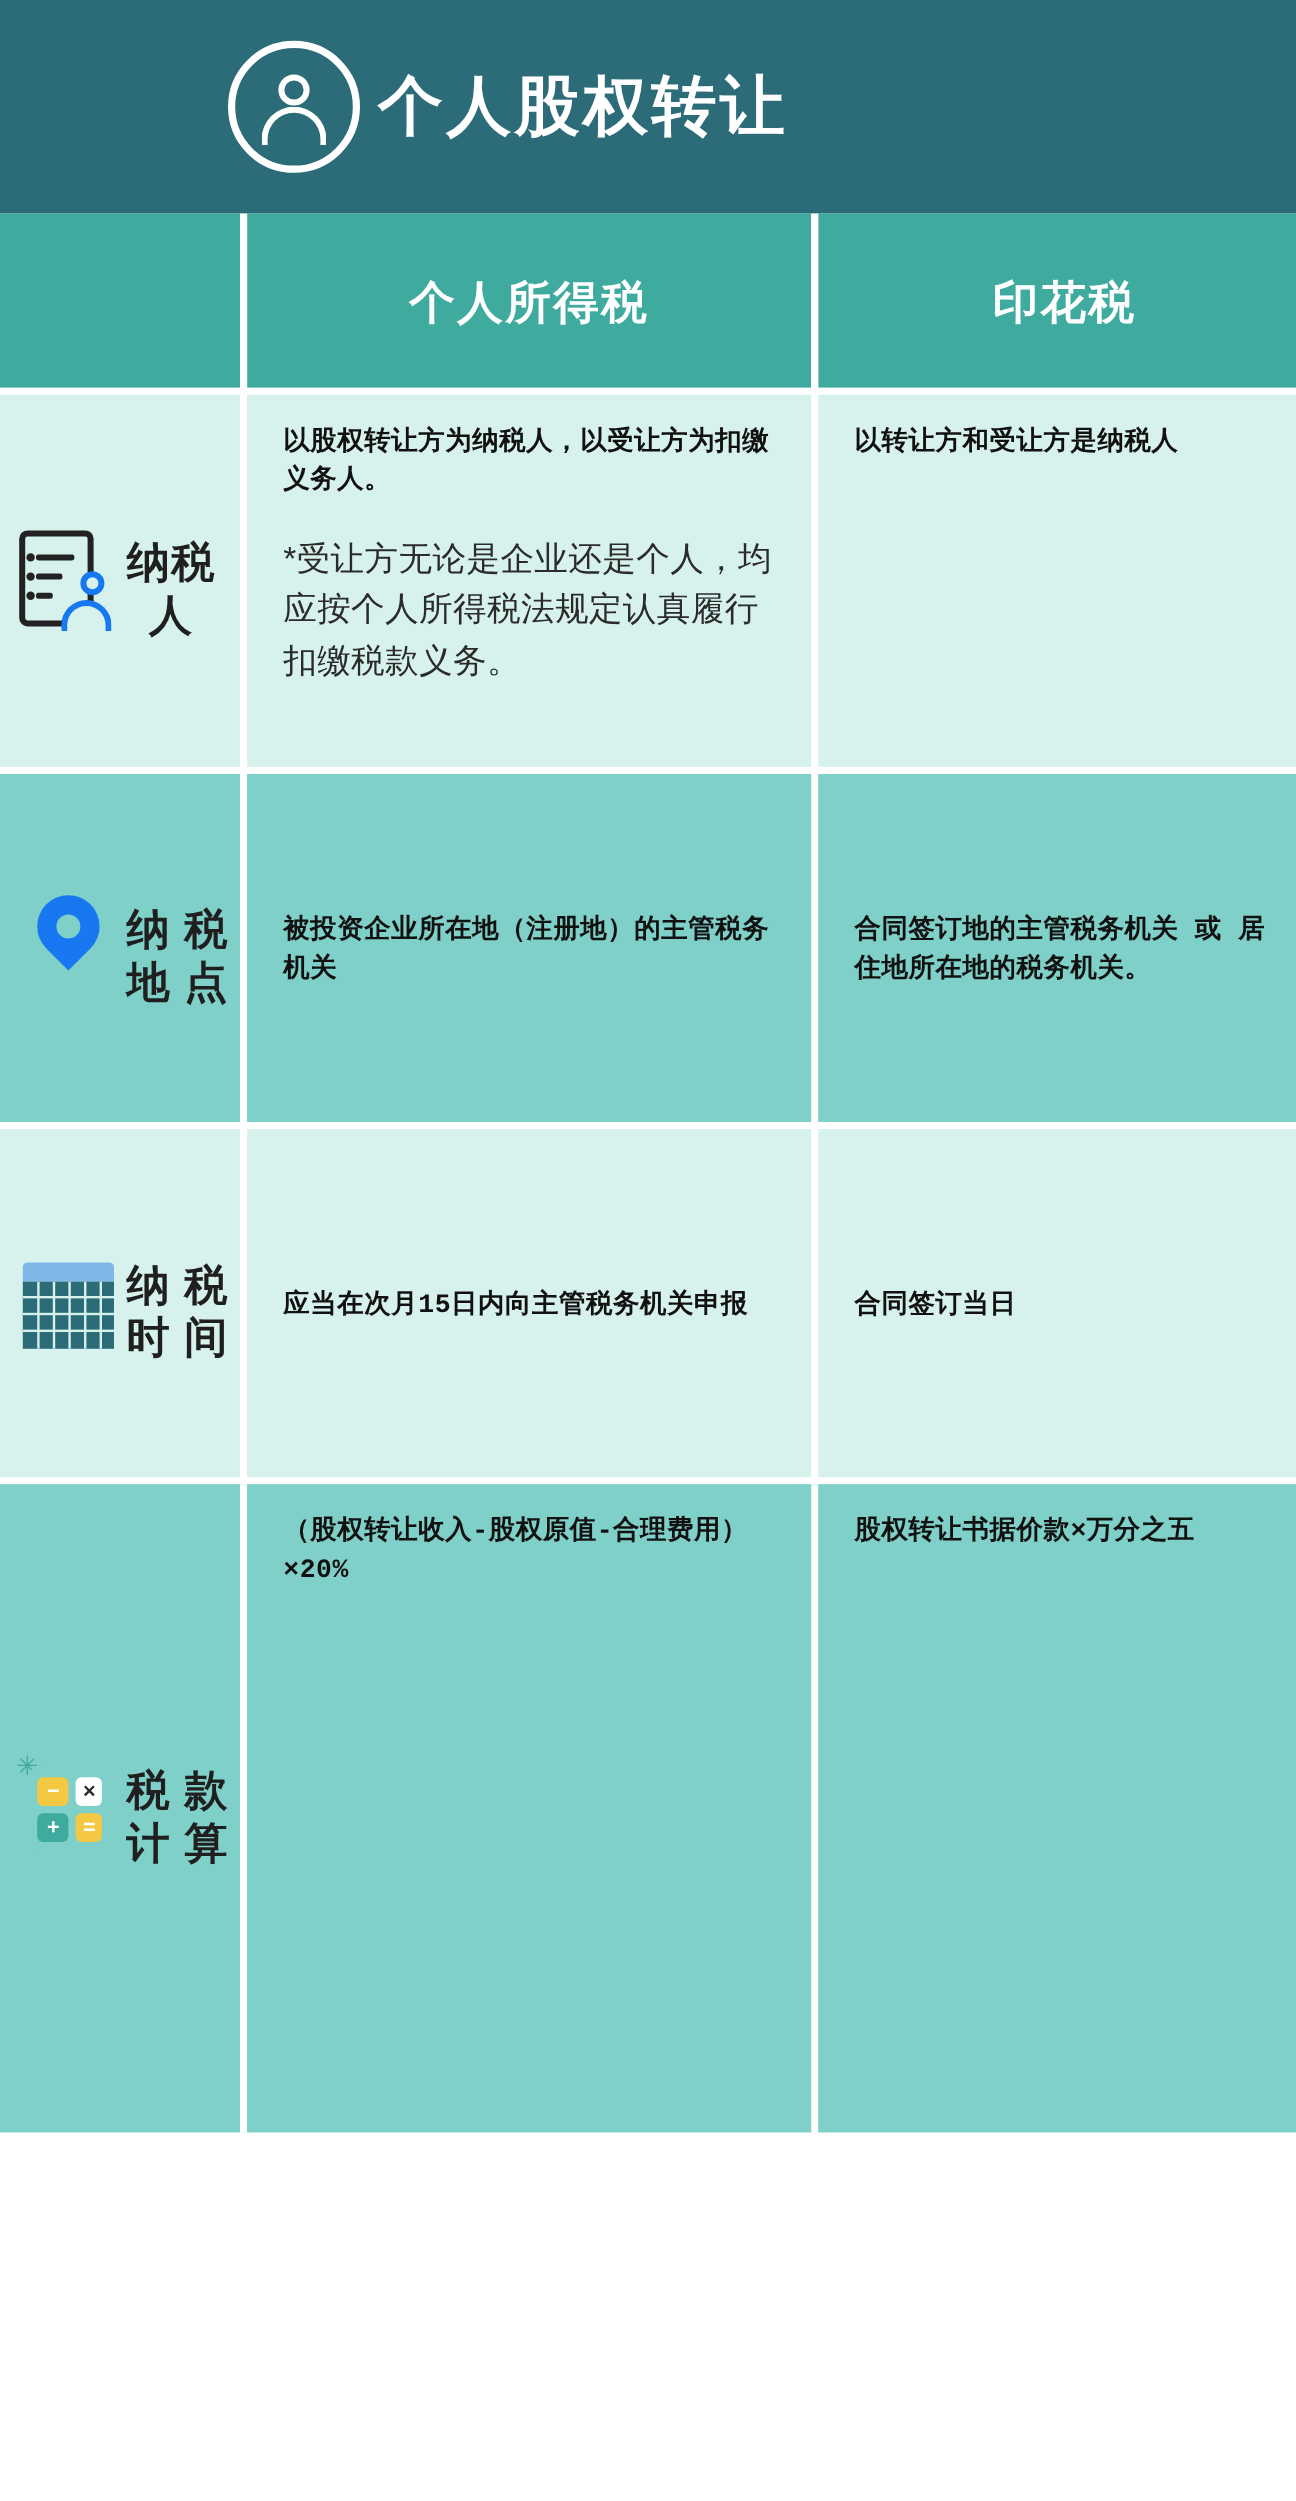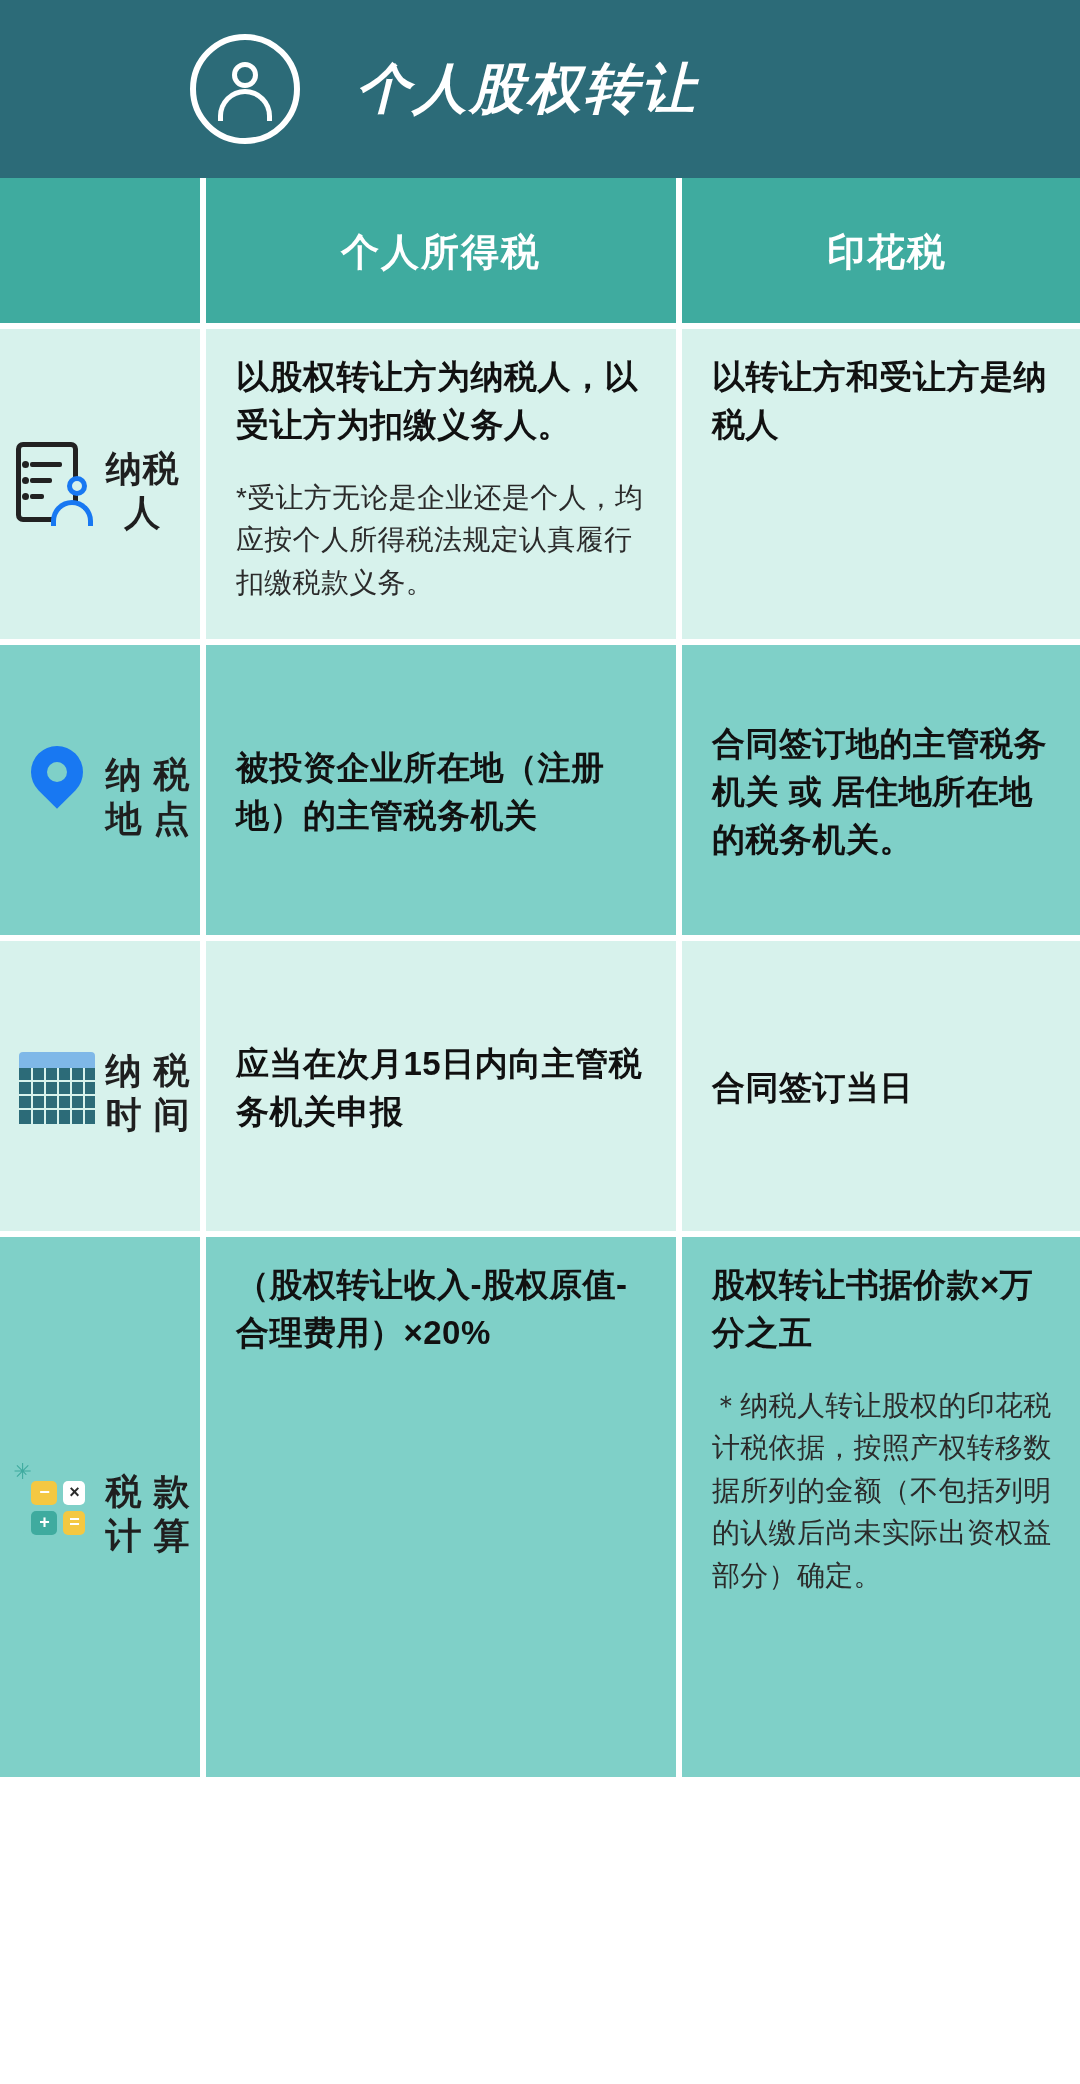--- a/index.html
+++ b/index.html
@@ -57,23 +57,22 @@
     left: 50%;
     bottom: 17px;
     transform: translateX(-50%);
     box-sizing: border-box;
   }
   .header-title {
     color: #ffffff;
     font-size: 54px;
     font-weight: bold;
     letter-spacing: 3px;
-    margin-left: 56px;
+    margin-left: 15px;
     white-space: nowrap;
-    font-style: italic;
   }
   
   .table {
     width: 1080px;
     box-sizing: border-box;
   }
   .row {
     display: flex;
     width: 1080px;
     box-sizing: border-box;
@@ -135,25 +134,26 @@
   .label-text {
     font-size: 36px;
     font-weight: bold;
     color: #1f1f1f;
     text-align: center;
     line-height: 1.22;
     margin-top: 14px;
     letter-spacing: 1px;
   }
   .bold-text {
-    font-size: 33px;
+    font-size: 22px;
     font-weight: bold;
     color: #111111;
     line-height: 1.45;
     letter-spacing: 0.5px;
+    font-family: Liberation Mono, monospace;
   }
   .note-text {
     font-size: 28px;
     color: #2b2b2b;
     line-height: 1.52;
     margin-top: 28px;
     letter-spacing: 0.3px;
   }
   
   .tint-light { background: #d7f2ec; }
@@ -405,19 +405,18 @@
         <div class="label-text" style="white-space:pre-line;">税 款
 计 算</div>
       </div>
       <div class="vsep"></div>
       <div class="cell col-mid tint-mid">
         <div class="bold-text">（股权转让收入-股权原值-合理费用）×20%</div>
       </div>
       <div class="vsep"></div>
       <div class="cell col-right tint-mid">
         <div class="bold-text">股权转让书据价款×万分之五</div>
-        <div class="note-text">＊纳税人转让股权的印花税计税依据，按照产权转移数据所列的金额（不包括列明的认缴后尚未实际出资权益部分）确定。</div>
       </div>
     </div>
     <div class="bottom-rule"></div>
 
   </div>
 </div>
 
 </body></html>

